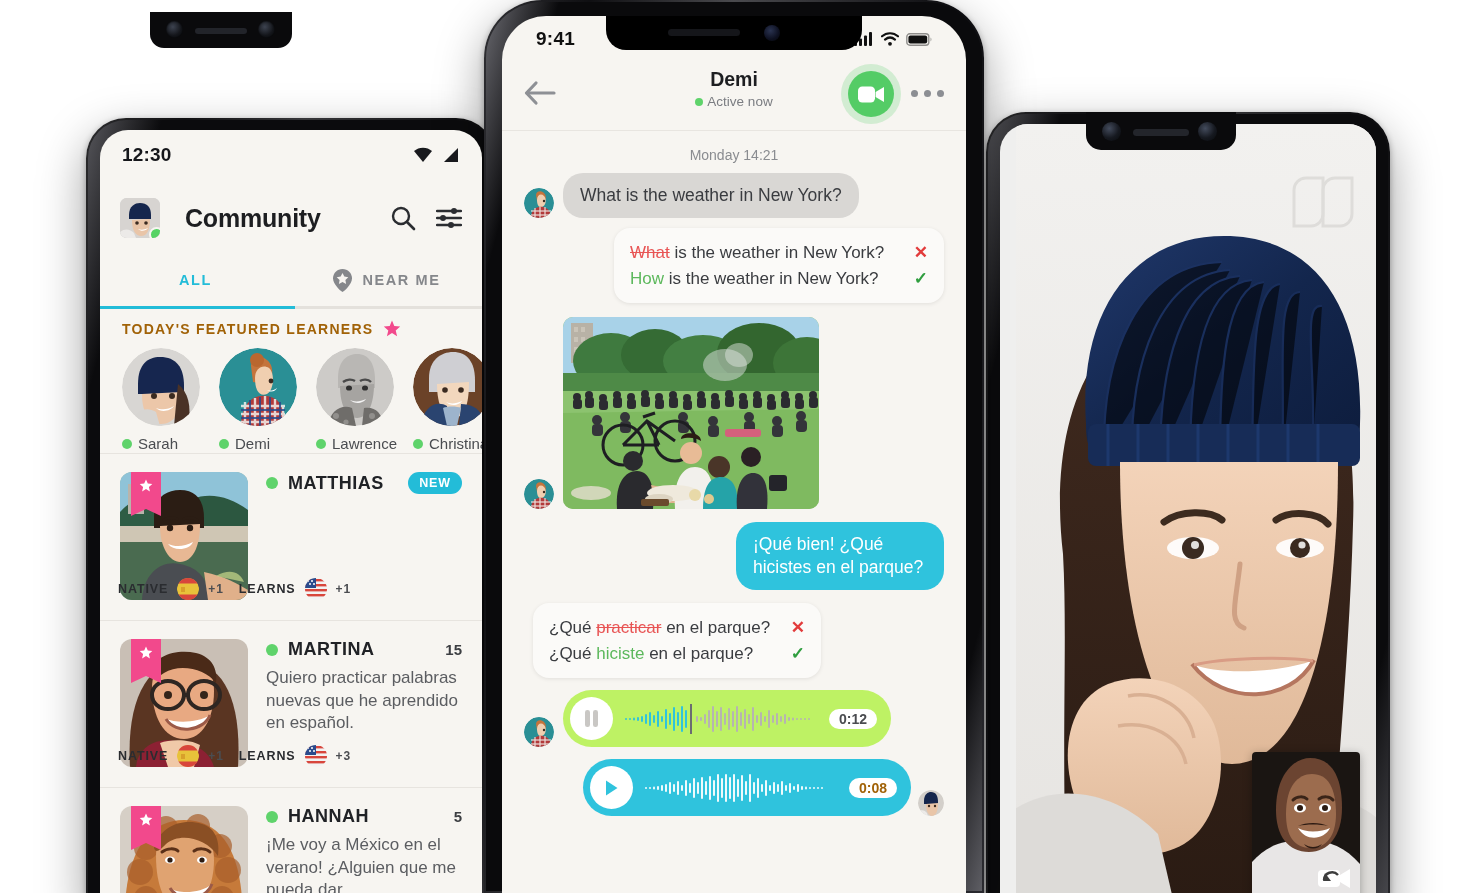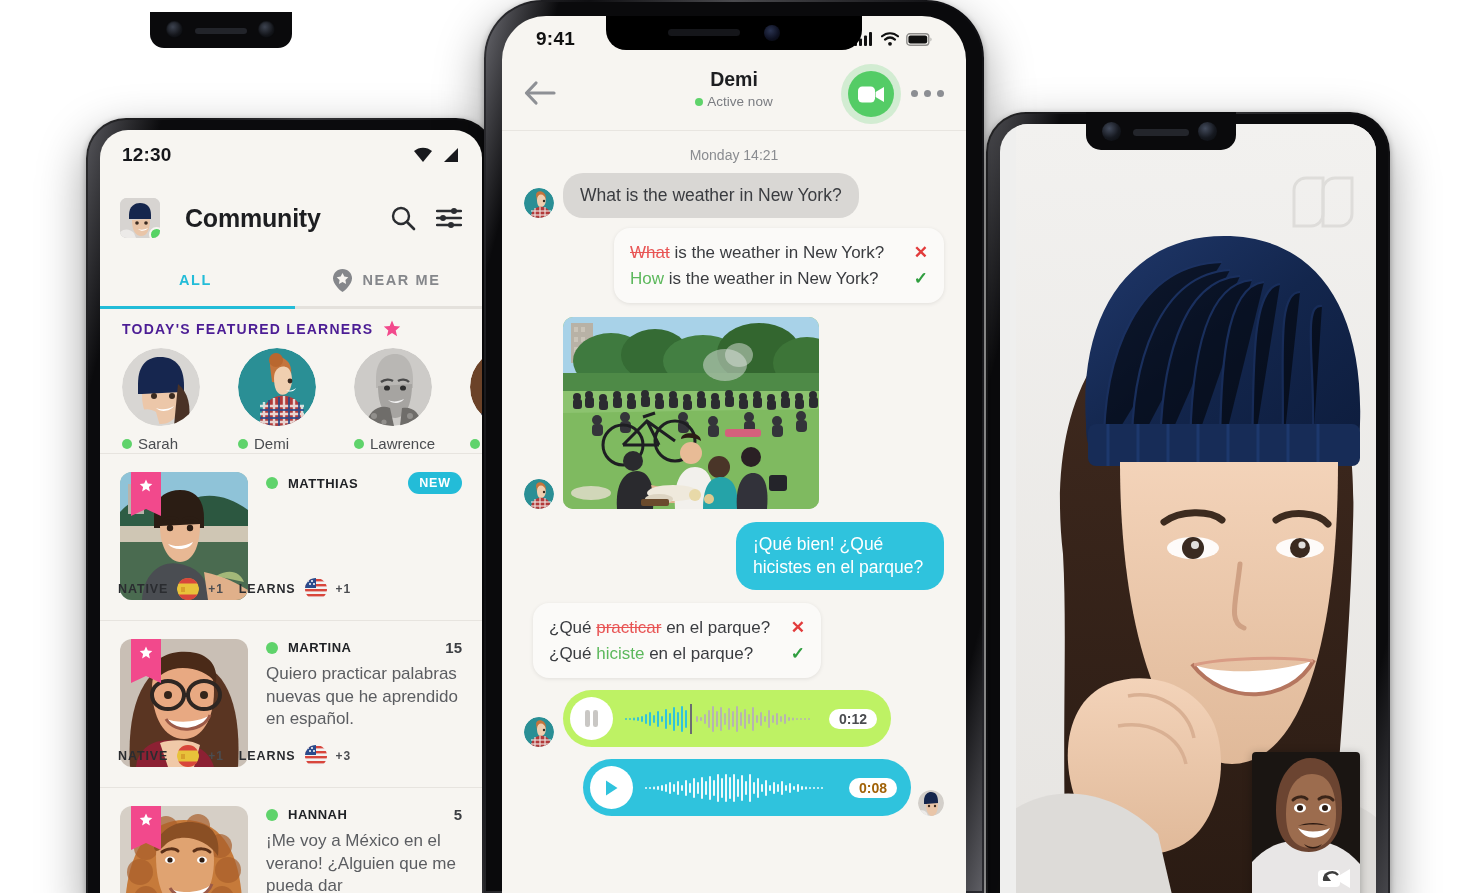--- a/index.html
+++ b/index.html
@@ -83,23 +83,23 @@
     font-size:14.5px; font-weight:700; letter-spacing:1.6px;
   }
   .l-tab.active { color:#23bcd8; }
   .l-tab.inactive { color:#85878b; }
   .l-tabrule { position:absolute; left:0; top:176px; width:100%; height:3px; background:#e4e1dc; }
   .l-tabrule i { position:absolute; left:0; top:0; width:51%; height:3px; background:#23bcd8; display:block; }
 
   .l-featured-hd {
     position:absolute; left:22px; top:190px;
     display:flex; align-items:center; gap:10px;
-    font-size:14px; font-weight:700; color:#4c1d95; letter-spacing:1.25px;
-  }
-  .l-featured-row { position:absolute; left:22px; top:218px; display:flex; gap:38px;justify-content:flex-end; }
+    font-size:14px; font-weight:700; color:#a16207; letter-spacing:1.25px;
+  }
+  .l-featured-row { position:absolute; left:22px; top:218px; display:flex; gap:19px;justify-content:flex-end; }
   .l-feat { width:78px; }
   .l-feat .pic { width:78px; height:78px; border-radius:50%; overflow:hidden; position:relative; }
   .l-feat .nm {
     margin-top:9px; display:flex; align-items:center; gap:6px;
     font-size:15px; color:#4a4c50; white-space:nowrap;
   }
   .l-feat .nm i { width:10px;height:10px;border-radius:50%;background:#5fd36b;flex:0 0 auto; }
 
   .l-sep { position:absolute; left:0; width:100%; height:1px; background:#e7e4df; }
 
@@ -109,21 +109,21 @@
     overflow:hidden; flex:0 0 auto;
   }
   .l-ribbon {
     position:absolute; left:11px; top:0; width:30px; height:44px; background:#f2498c;
     display:flex; align-items:flex-start; justify-content:center; padding-top:7px;
     clip-path: polygon(0 0,100% 0,100% 100%,50% 84%,0 100%);
   }
   .l-cardbody { flex:1; padding-left:18px; min-width:0; }
   .l-cardtop { display:flex; align-items:center; }
   .l-online { width:12px;height:12px;border-radius:50%;background:#5fd36b;margin-right:10px;flex:0 0 auto;}
-  .l-name { font-size:13px; font-weight:700; color:#202226; letter-spacing:.5px; }
+  .l-name { font-size:18px; font-weight:700; color:#202226; letter-spacing:.5px; }
   .l-badge-new {
     margin-left:auto; background:#23bcd8; color:#fff; font-size:12.5px; font-weight:700;
     letter-spacing:.9px; padding: 4px 11px; border-radius:11px; white-space:nowrap;
   }
   .l-count { margin-left:auto; font-size:15px; font-weight:700; color:#3c3e42; }
   .l-msg { margin-top:7px; font-size:17px; line-height:1.33; color:#5b5d61; }
   .l-langs { position:absolute; bottom:0; left:18px; display:flex; align-items:center; gap:9px;
              font-size:12.5px; font-weight:700; color:#2a2c30; letter-spacing:.9px; }
   .l-langs .plus { font-size:12px; color:#4b4d51; font-weight:700; }
   .flag { width:22px;height:22px;border-radius:50%;overflow:hidden;display:block;flex:0 0 auto;}

